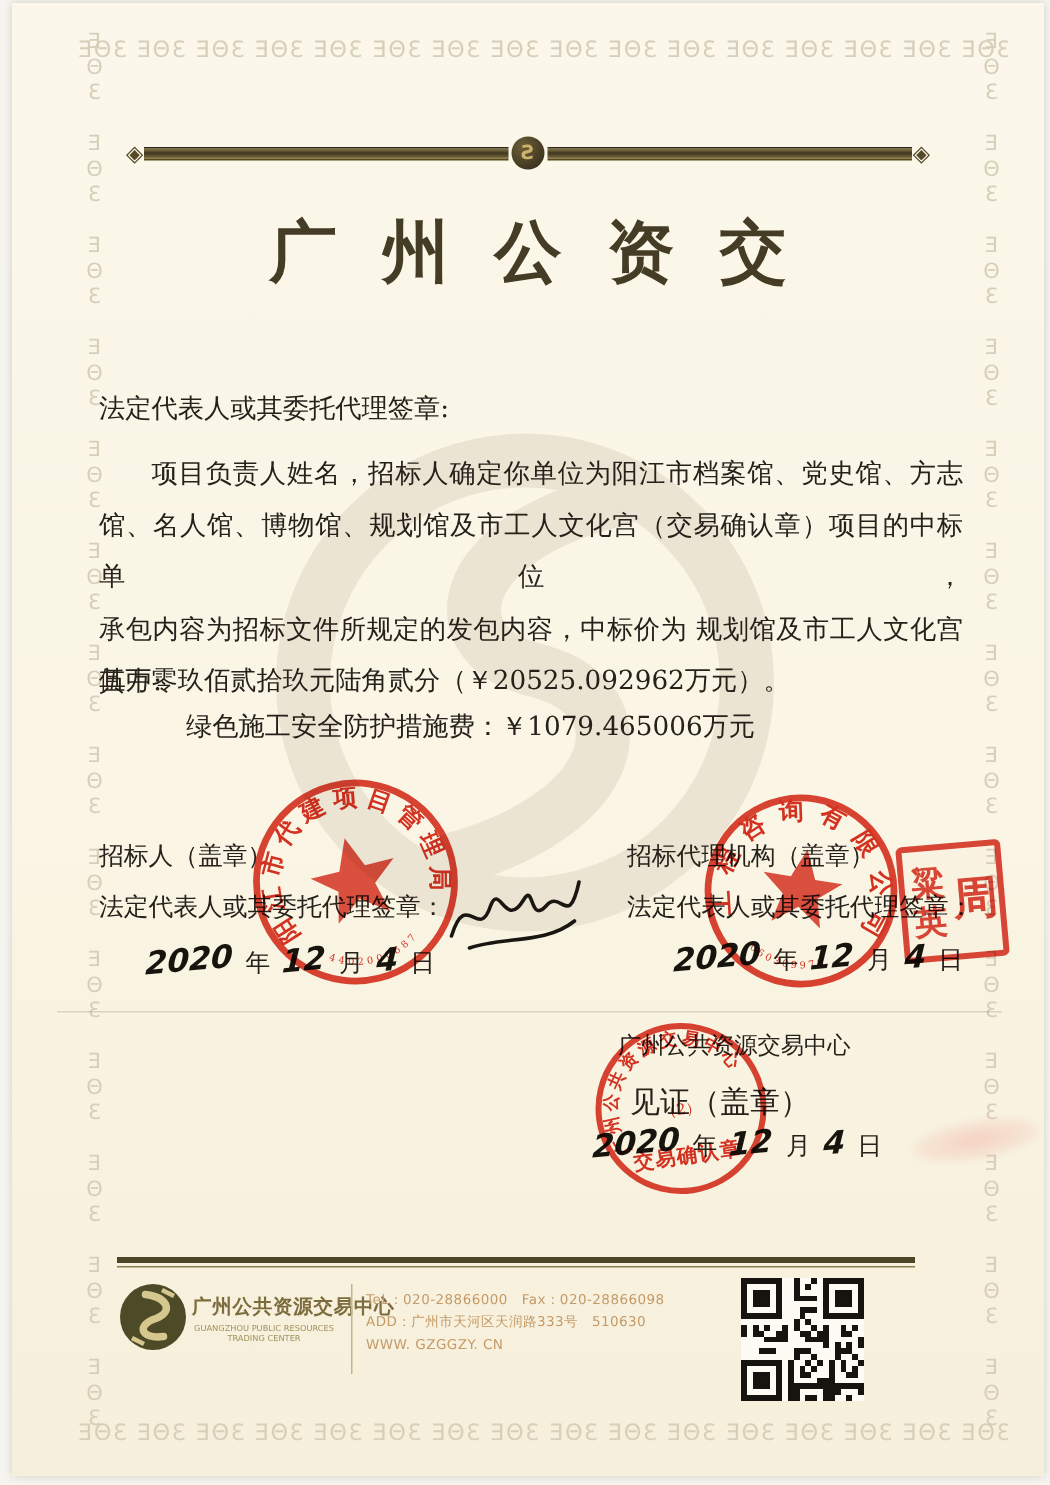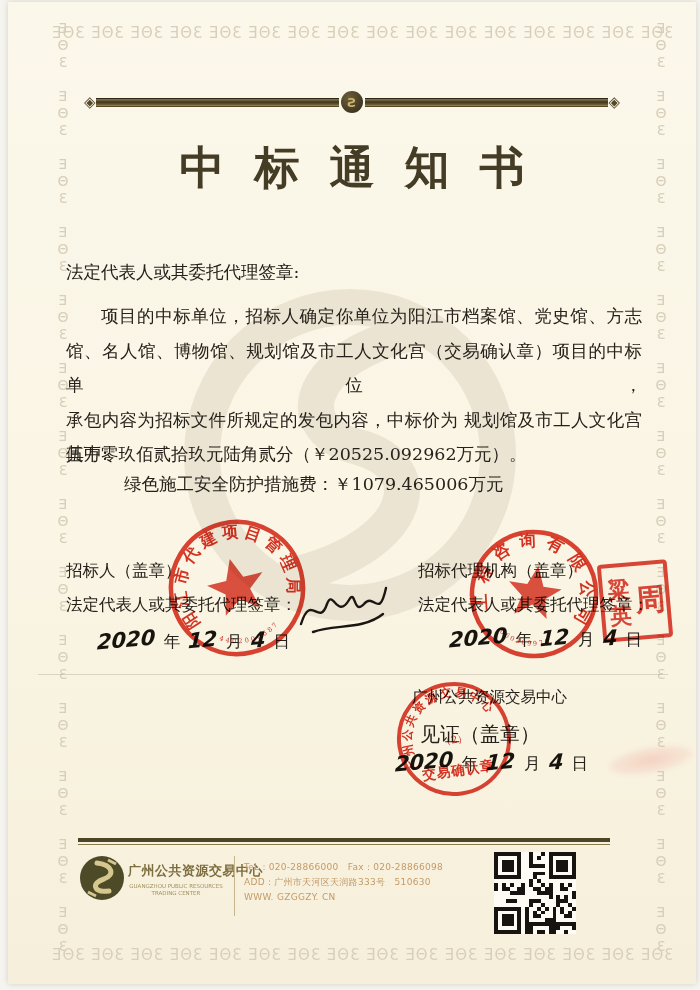--- a/index.html
+++ b/index.html
@@ -83,26 +83,26 @@
   </svg>
 
   <div class="rule">
     <span class="cap">◈</span>
     <div class="bar"></div>
     <div class="medallion">Ƨ</div>
     <div class="bar"></div>
     <span class="cap">◈</span>
   </div>
 
-  <div class="title">中标通知书</div>
+  <div class="title">广州公资交</div>
 
   <div class="addressee">法定代表人或其委托代理签章:</div>
 
   <div class="para">
-    <div class="ln first">项目的中标单位，招标人确定你单位为阳江市档案馆、党史馆、方志</div>
+    <div class="ln first">项目负责人姓名，招标人确定你单位为阳江市档案馆、党史馆、方志</div>
     <div class="ln">馆、名人馆、博物馆、规划馆及市工人文化宫（交易确认章）项目的中标单位，</div>
     <div class="ln">承包内容为招标文件所规定的发包内容，中标价为 规划馆及市工人文化宫</div>
     <div class="ln last">伍万零玖佰贰拾玖元陆角贰分（￥20525.092962万元）。</div>
   </div>
 
   <div class="among">其中:</div>
   <div class="fee">绿色施工安全防护措施费：￥1079.465006万元</div>
 
   <div class="sigline" style="left:58px;top:558px">招标人（盖章）</div>
   <div class="sigline" style="left:58px;top:592px">法定代表人或其委托代理签章：</div>

